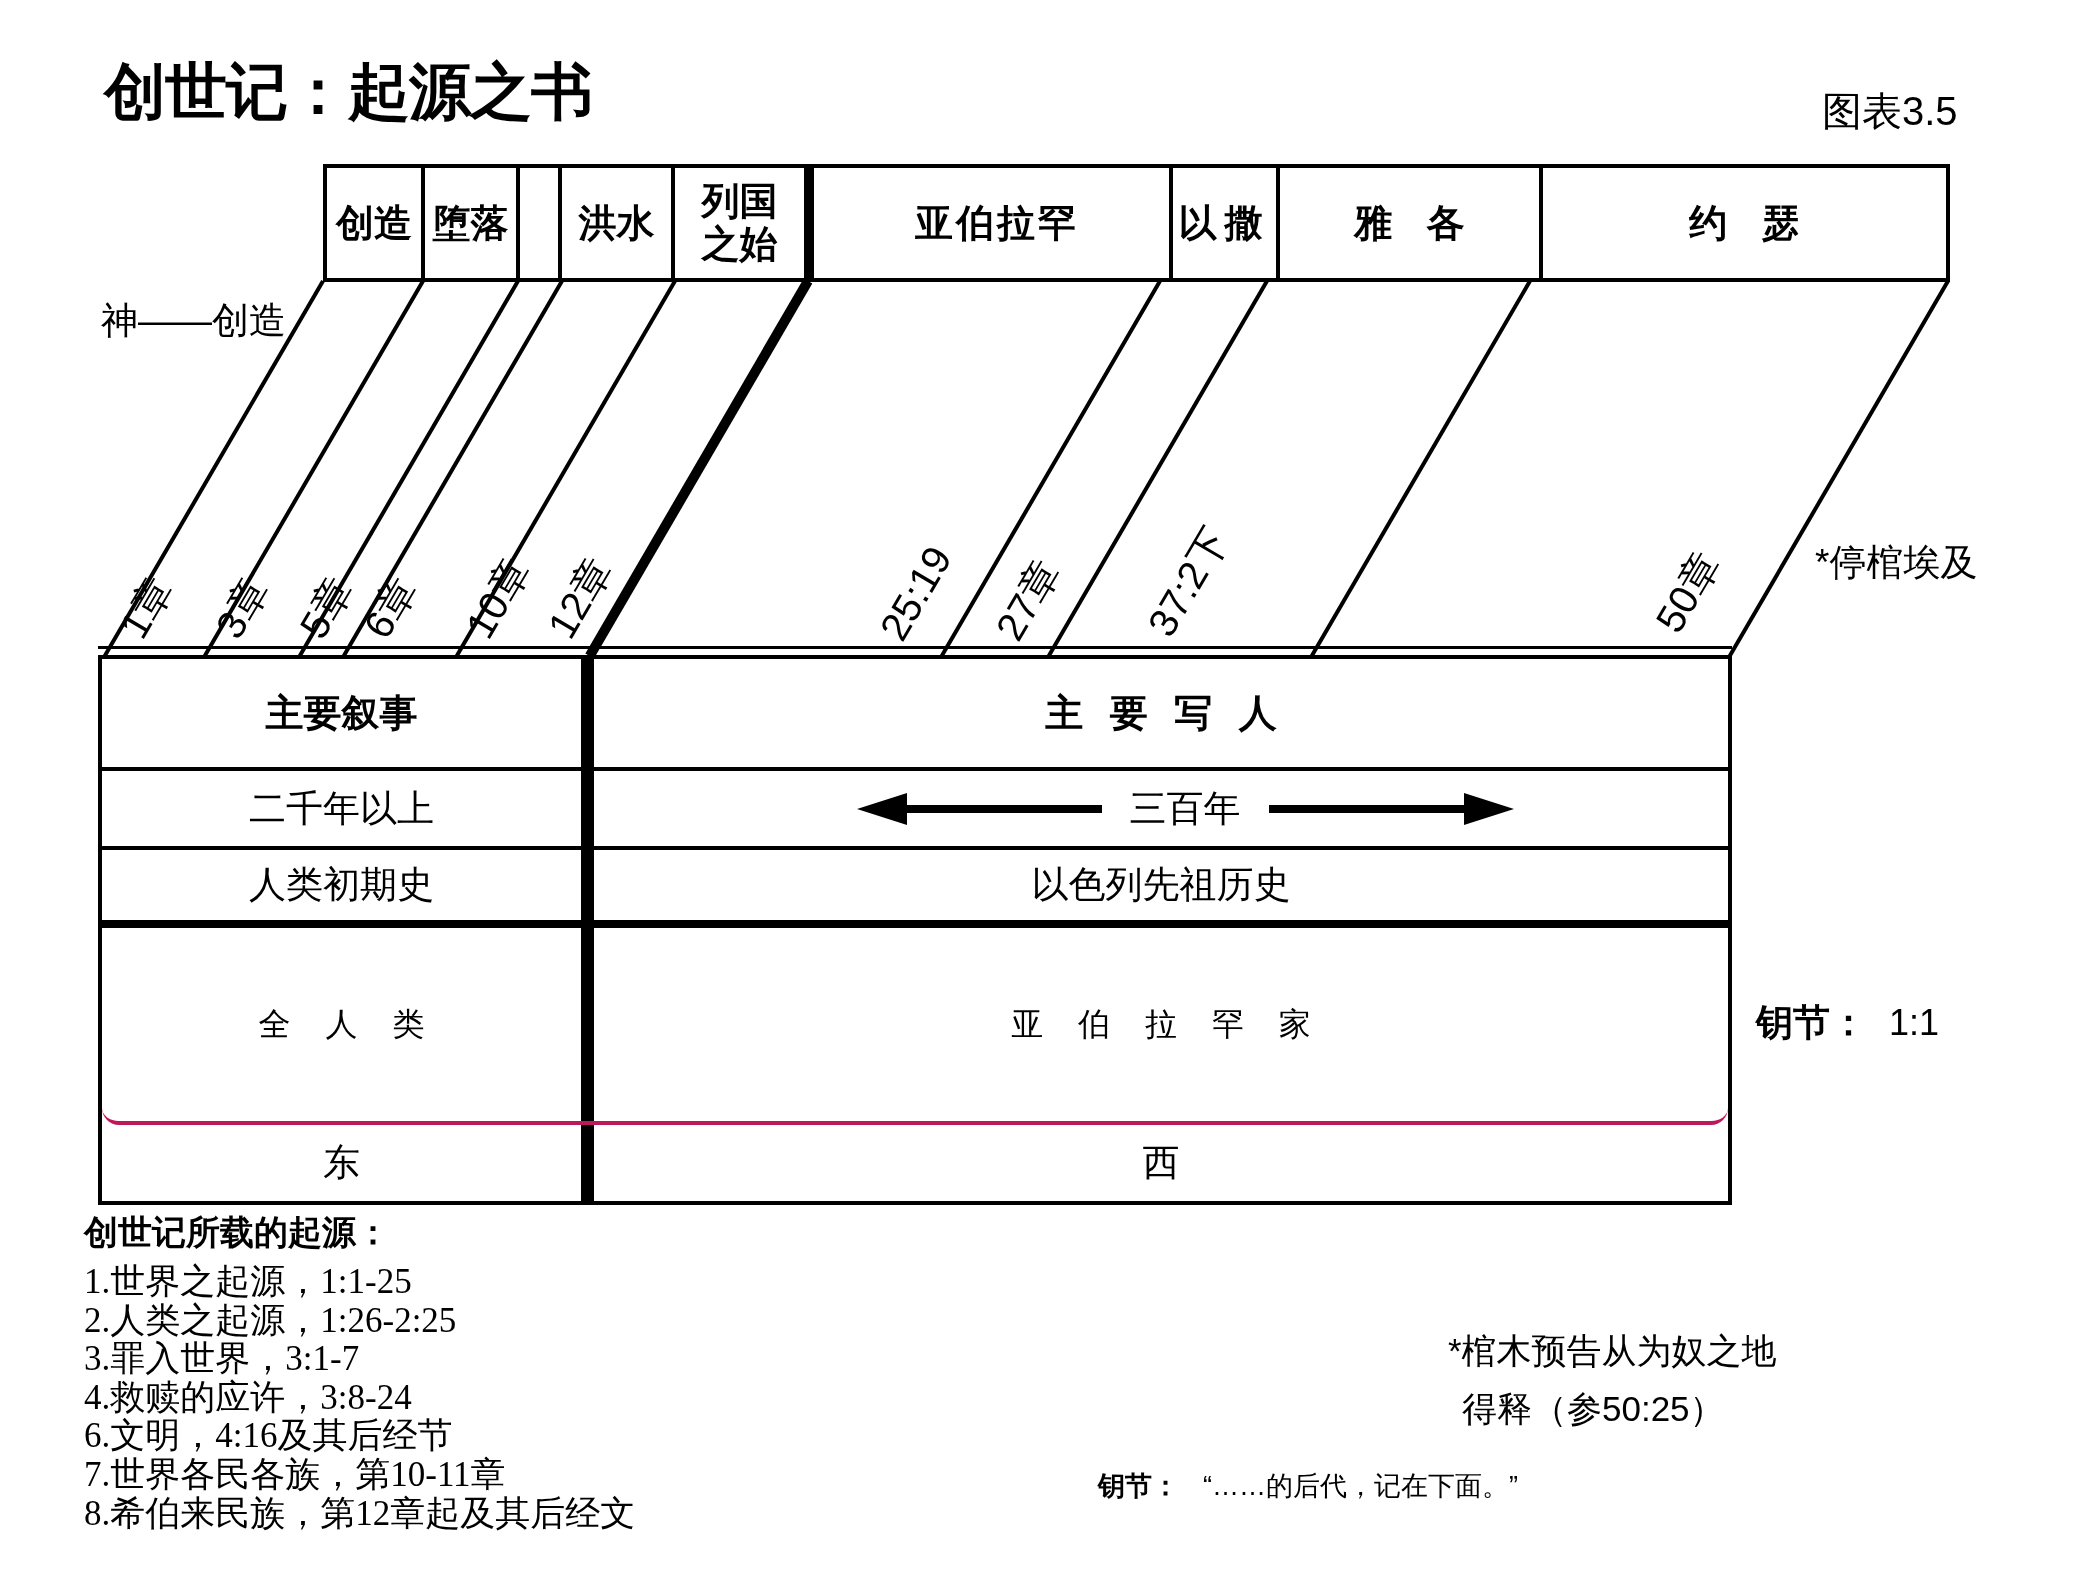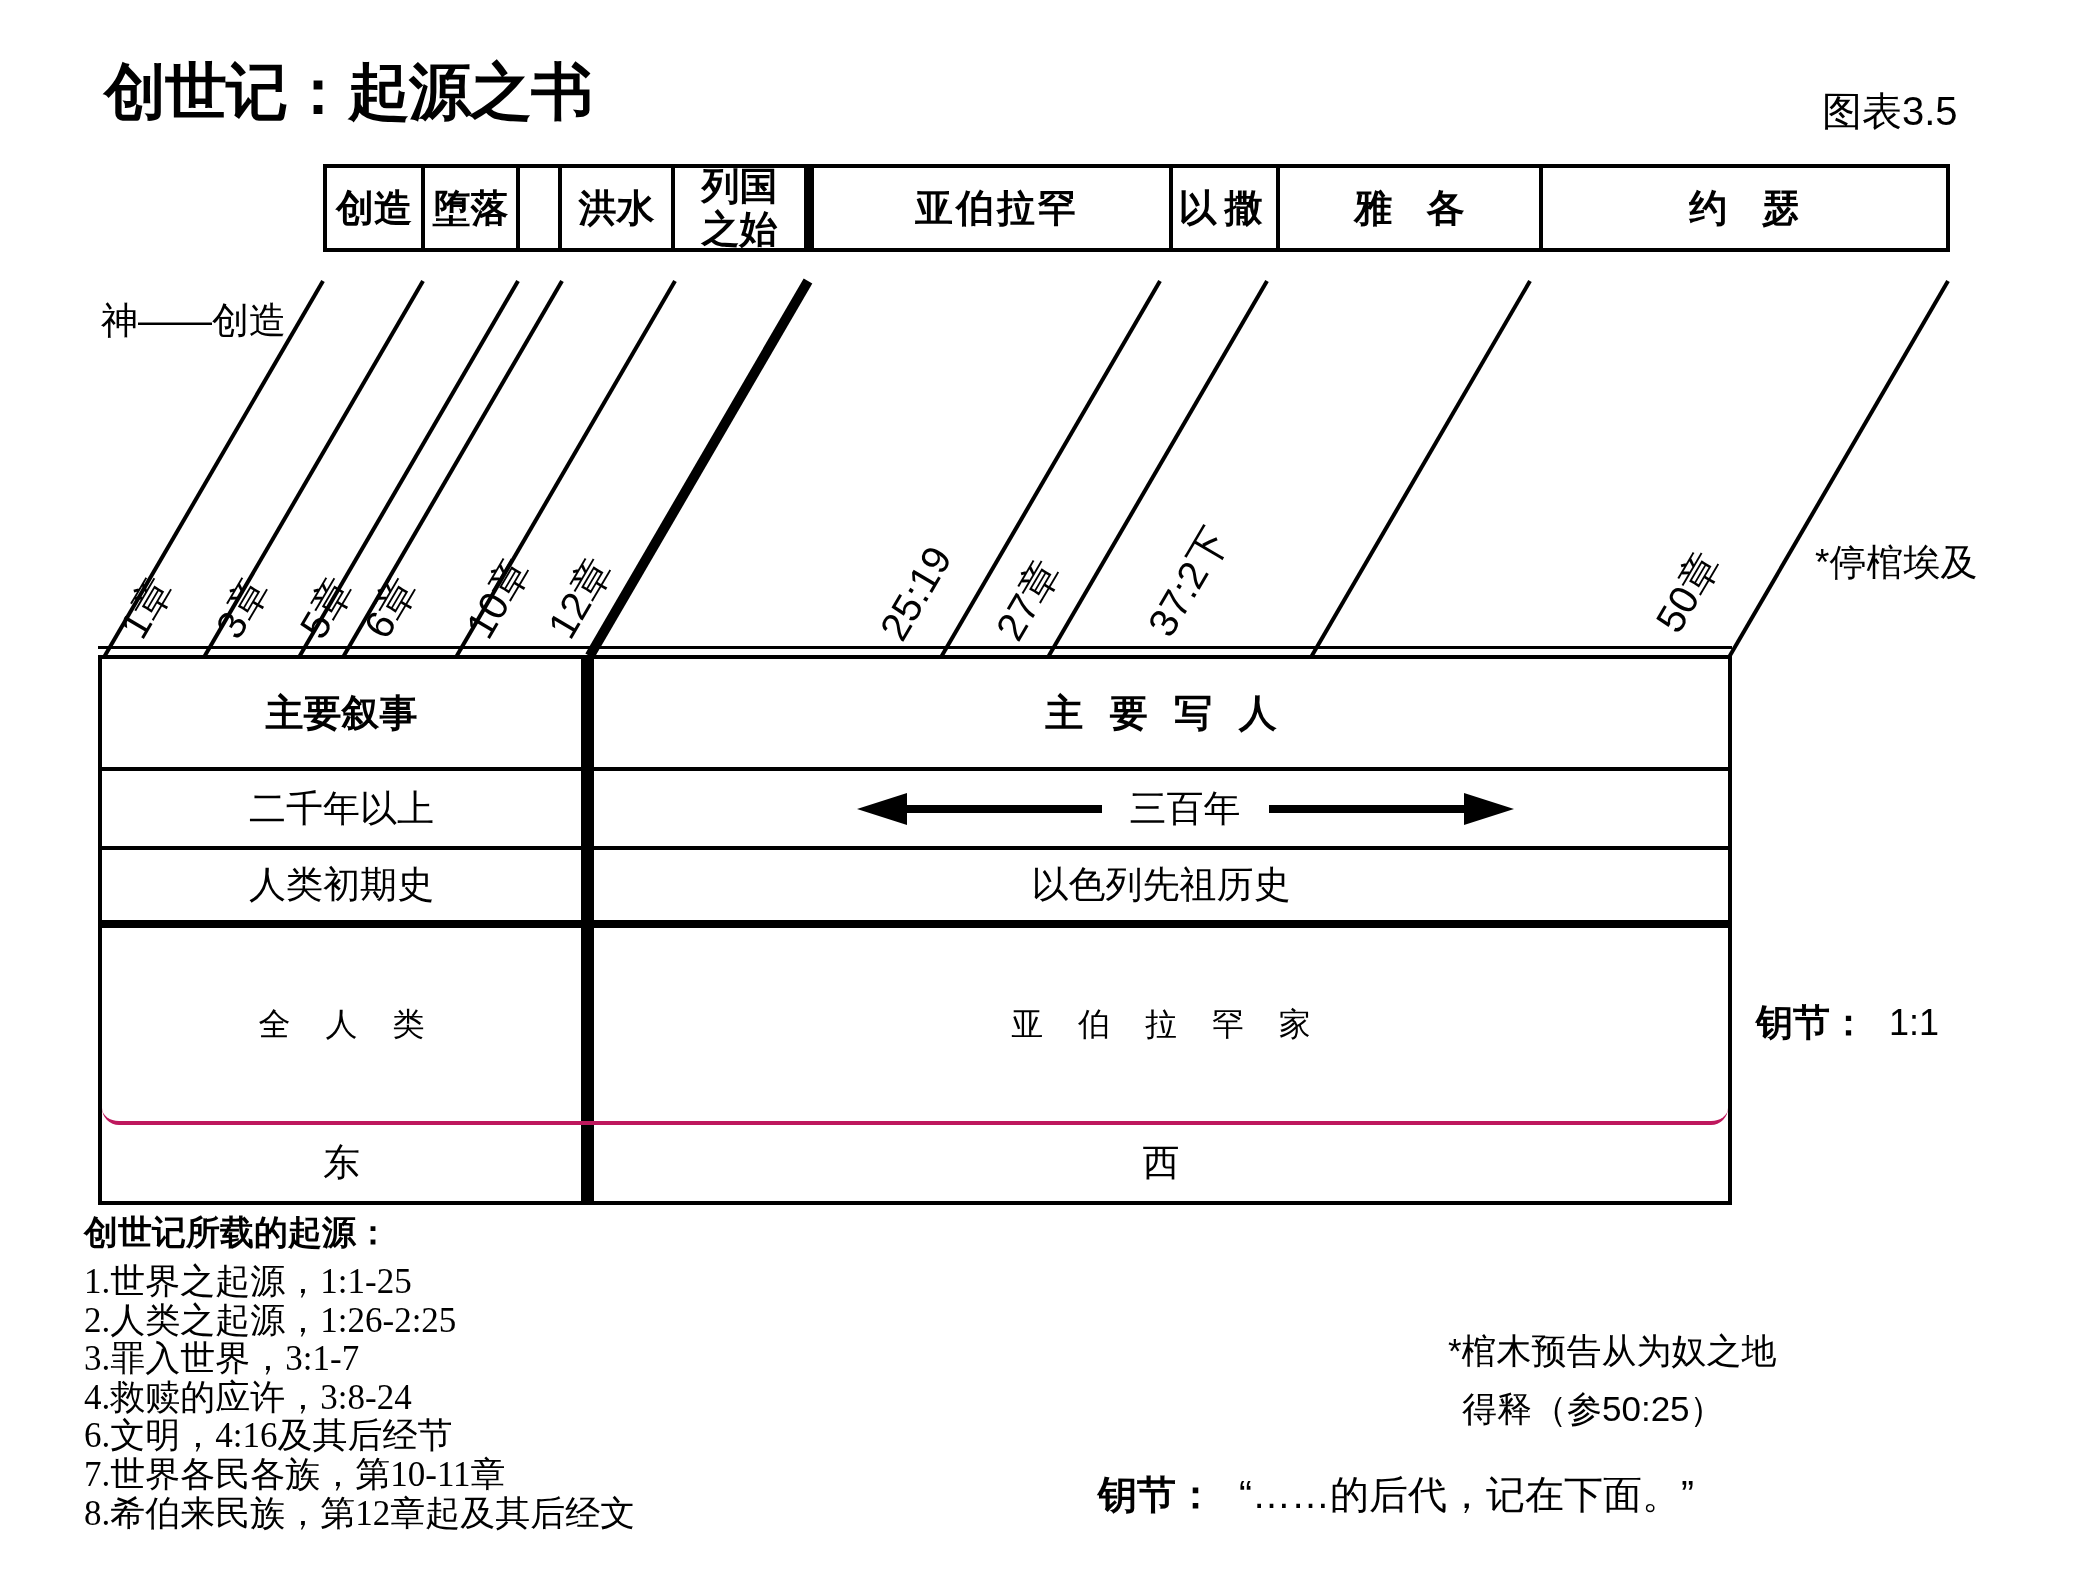--- a/index.html
+++ b/index.html
@@ -12,21 +12,21 @@
   
   .page-title {
     position:absolute; left:104px; top:50px;
     font-size:62px; font-weight:bold; letter-spacing:-1px; white-space:nowrap;
   }
   .chart-label {
     position:absolute; left:1822px; top:84px; font-size:40px; white-space:nowrap;
   }
   
   .header-row {
-    position:absolute; left:323px; top:164px; width:1627px; height:88px;
+    position:absolute; left:323px; top:164px; width:1627px; height:118px;
     border:4px solid #000; display:flex; align-items:stretch;
   }
   .hcell {
     border-right:4px solid #000; display:flex; align-items:center; justify-content:center;
     font-size:38px; font-weight:bold; text-align:center; line-height:1.12;
     white-space:pre-line; word-spacing:24px; flex:0 0 auto;
   }
   .hcell.c0 { width:98px; }
   .hcell.c1 { width:95px; }
   .hcell.c2 { width:42px; }
@@ -81,21 +81,21 @@
   
   .origins { position:absolute; left:84px; top:1210px; }
   .origins .heading { font-size:34px; font-weight:bold; margin-bottom:7px; white-space:nowrap; }
   .origins .item {
     font-size:35px; line-height:38.6px; white-space:nowrap;
     font-family:"Liberation Serif", serif;
   }
   
   .footnote { position:absolute; left:1448px; top:1322px; font-size:35px; line-height:58px; }
   .footnote .fn2 { padding-left:14px; }
-  .key-verse-bottom { position:absolute; left:1098px; top:1468px; font-size:39px; white-space:nowrap; }
+  .key-verse-bottom { position:absolute; left:1098px; top:1468px; font-size:27px; white-space:nowrap; }
   .key-verse-bottom .kv-label { font-weight:bold; }
   .key-verse-bottom .kv-text  { margin-left:24px; }
 </style>
 </head>
 <body>
 
 <div class="canvas">
 
   <div class="page-title">创世记：起源之书</div>
   <div class="chart-label">图表3.5</div>

